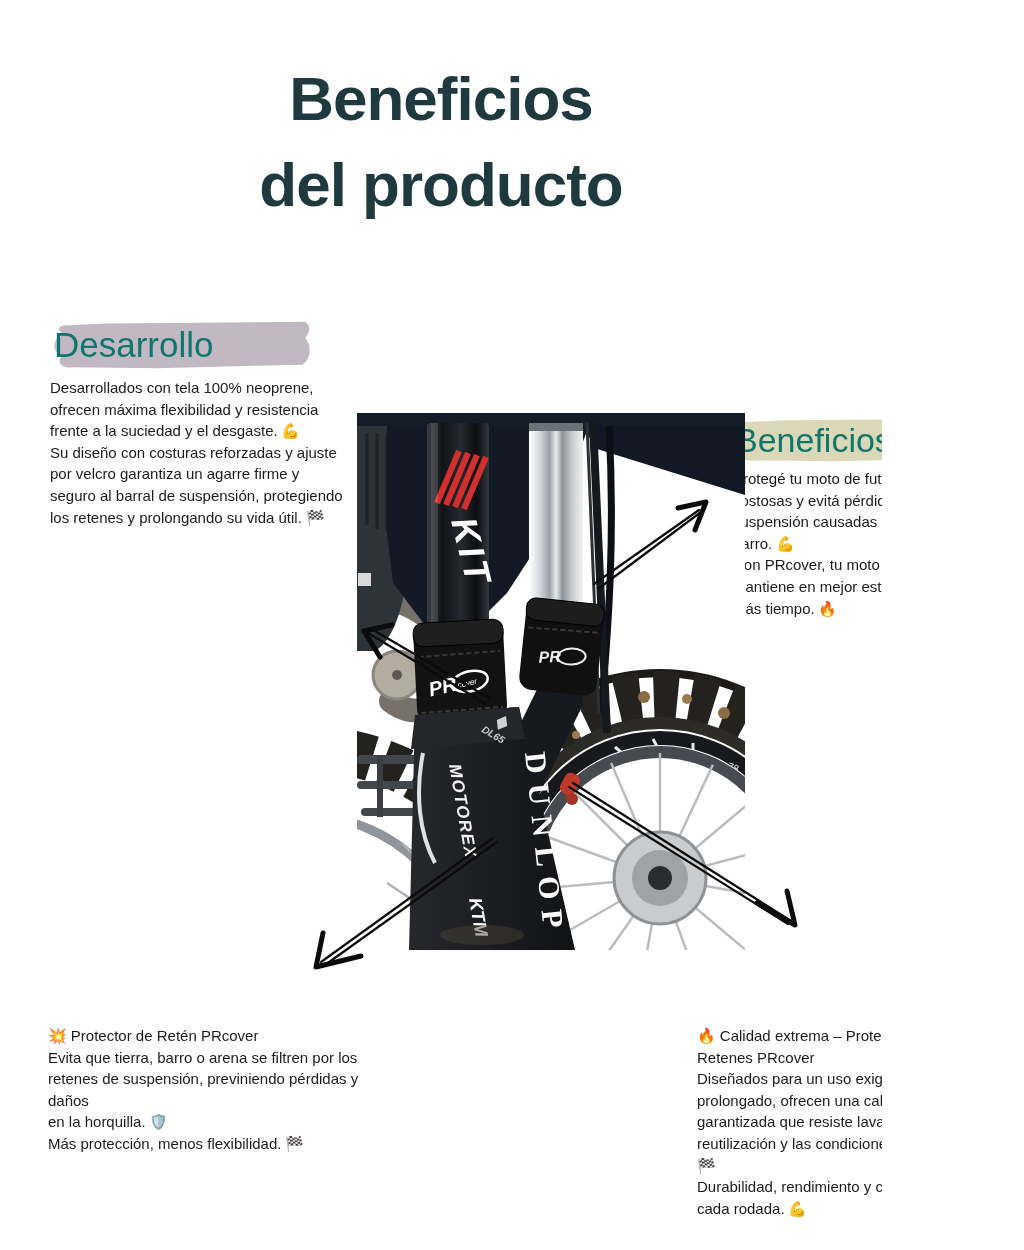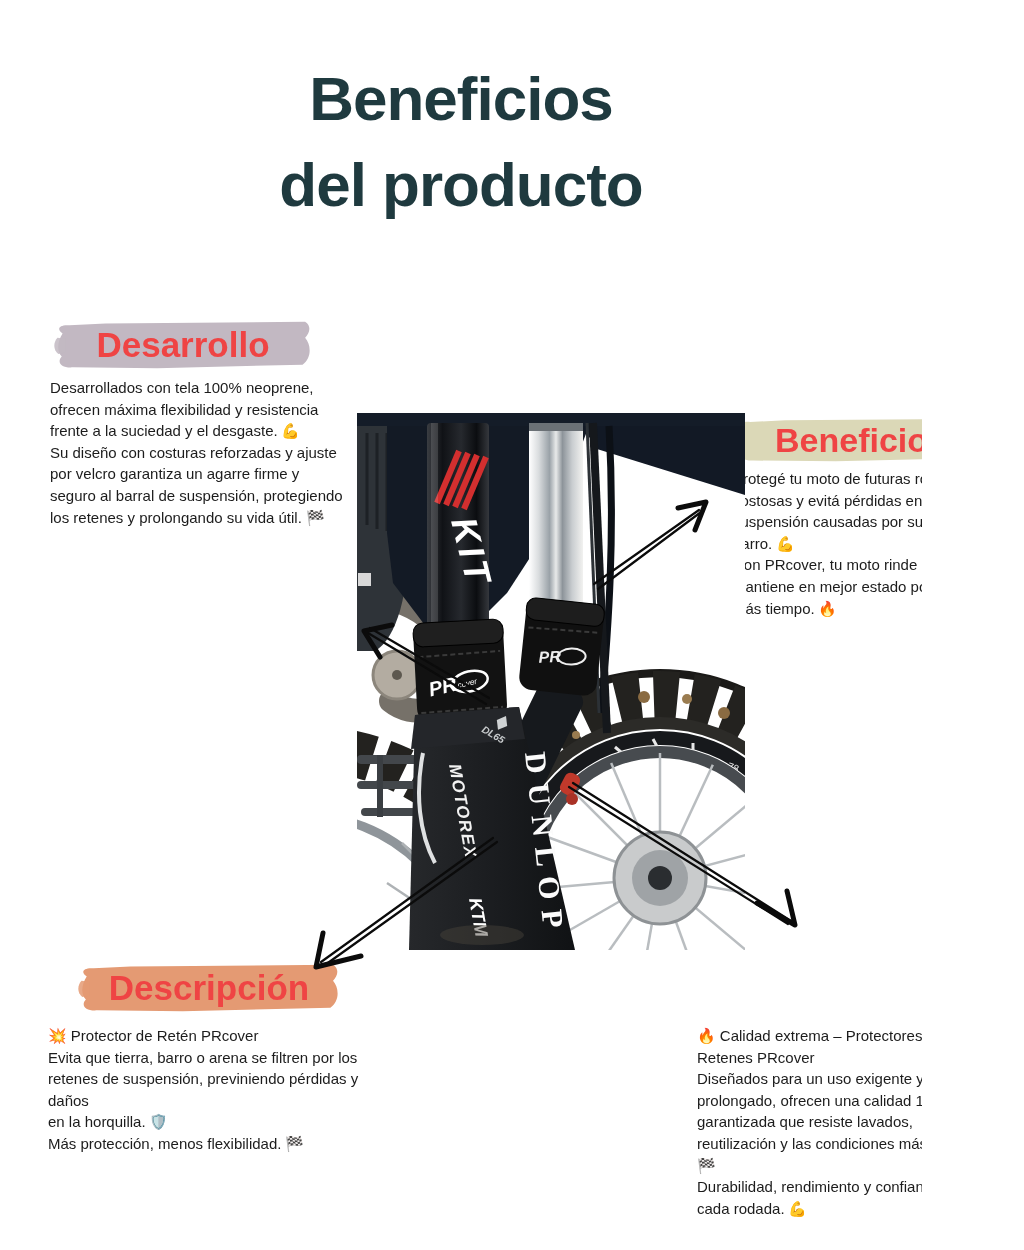--- a/index.html
+++ b/index.html
@@ -1,29 +1,29 @@
 <!DOCTYPE html>
 <html><head>
 <meta charset="utf-8">
 <style>
   html,body { margin:0; padding:0; background:#ffffff; }
   .canvas {
     position:relative; width:882px; height:1250px; background:#ffffff;
-    font-family:"Liberation Sans", sans-serif; overflow:hidden;padding-left:40px;
+    font-family:"Liberation Sans", sans-serif; overflow:hidden;
   }
   .title {
     position:absolute; left:0; right:0; top:56px; text-align:center;
     font-weight:800; font-size:62px; line-height:86px; color:#1f3a3f;
     letter-spacing:-1px; white-space:pre-line;
   }
   .section-head { position:absolute; }
   .section-head svg.brush { position:absolute; left:0; top:0; width:100%; height:100%; }
   .head-label {
-    position:relative; width:100%; text-align:center; font-weight:700;
-    color:#ef4444; letter-spacing:0;
+    position:relative; width:100%; text-align:left; font-weight:400;
+    color:#0f766e; letter-spacing:0;
   }
   .body-text {
     position:absolute; font-size:15px; line-height:21.6px; color:#1c1c1c;
     white-space:pre-line;
   }
   .photo { position:absolute; left:357px; top:413px; width:388px; height:537px; }
   .arrows { position:absolute; left:0; top:0; width:1024px; height:1250px; pointer-events:none; }
 </style>
 </head>
 <body>
@@ -56,27 +56,20 @@
     <div class="head-label" style="font-size:34px; line-height:46px;">Beneficios</div>
   </div>
   <div class="body-text" style="left:733px; top:468px; width:262px;">Protegé tu moto de futuras roturas
 costosas y evitá pérdidas en la
 suspensión causadas por suciedad o
 barro. 💪
 Con PRcover, tu moto rinde más y se
 mantiene en mejor estado por mucho
 más tiempo. 🔥</div>
 
-  <div class="section-head" style="left:78px; top:963px; width:262px; height:50px;">
-    <svg class="brush" viewBox="0 0 300 56" preserveAspectRatio="none">
-      <path d="M10,15 C3,11 5,5 18,6 L60,4 L292,2 C300,7 297,15 292,20 C299,28 300,42 289,50 L120,54 L22,53 C8,54 3,47 9,41 C2,34 5,22 10,15 Z" fill="#e49a73"></path>
-      <path d="M4,20 C-1,25 -1,34 5,38 L13,36 L13,21 Z" opacity="0.85" fill="#e49a73"></path>
-    </svg>
-    <div class="head-label" style="font-size:35px; line-height:50px;">Descripción</div>
-  </div>
   <div class="body-text" style="left:48px; top:1025px; width:350px;">💥 Protector de Retén PRcover
 Evita que tierra, barro o arena se filtren por los
 retenes de suspensión, previniendo pérdidas y daños
 en la horquilla. 🛡️
 Más protección, menos flexibilidad. 🏁</div>
 
   <div class="body-text" style="left:697px; top:1025px; width:298px;">🔥 Calidad extrema – Protectores de
 Retenes PRcover
 Diseñados para un uso exigente y
 prolongado, ofrecen una calidad 100%

